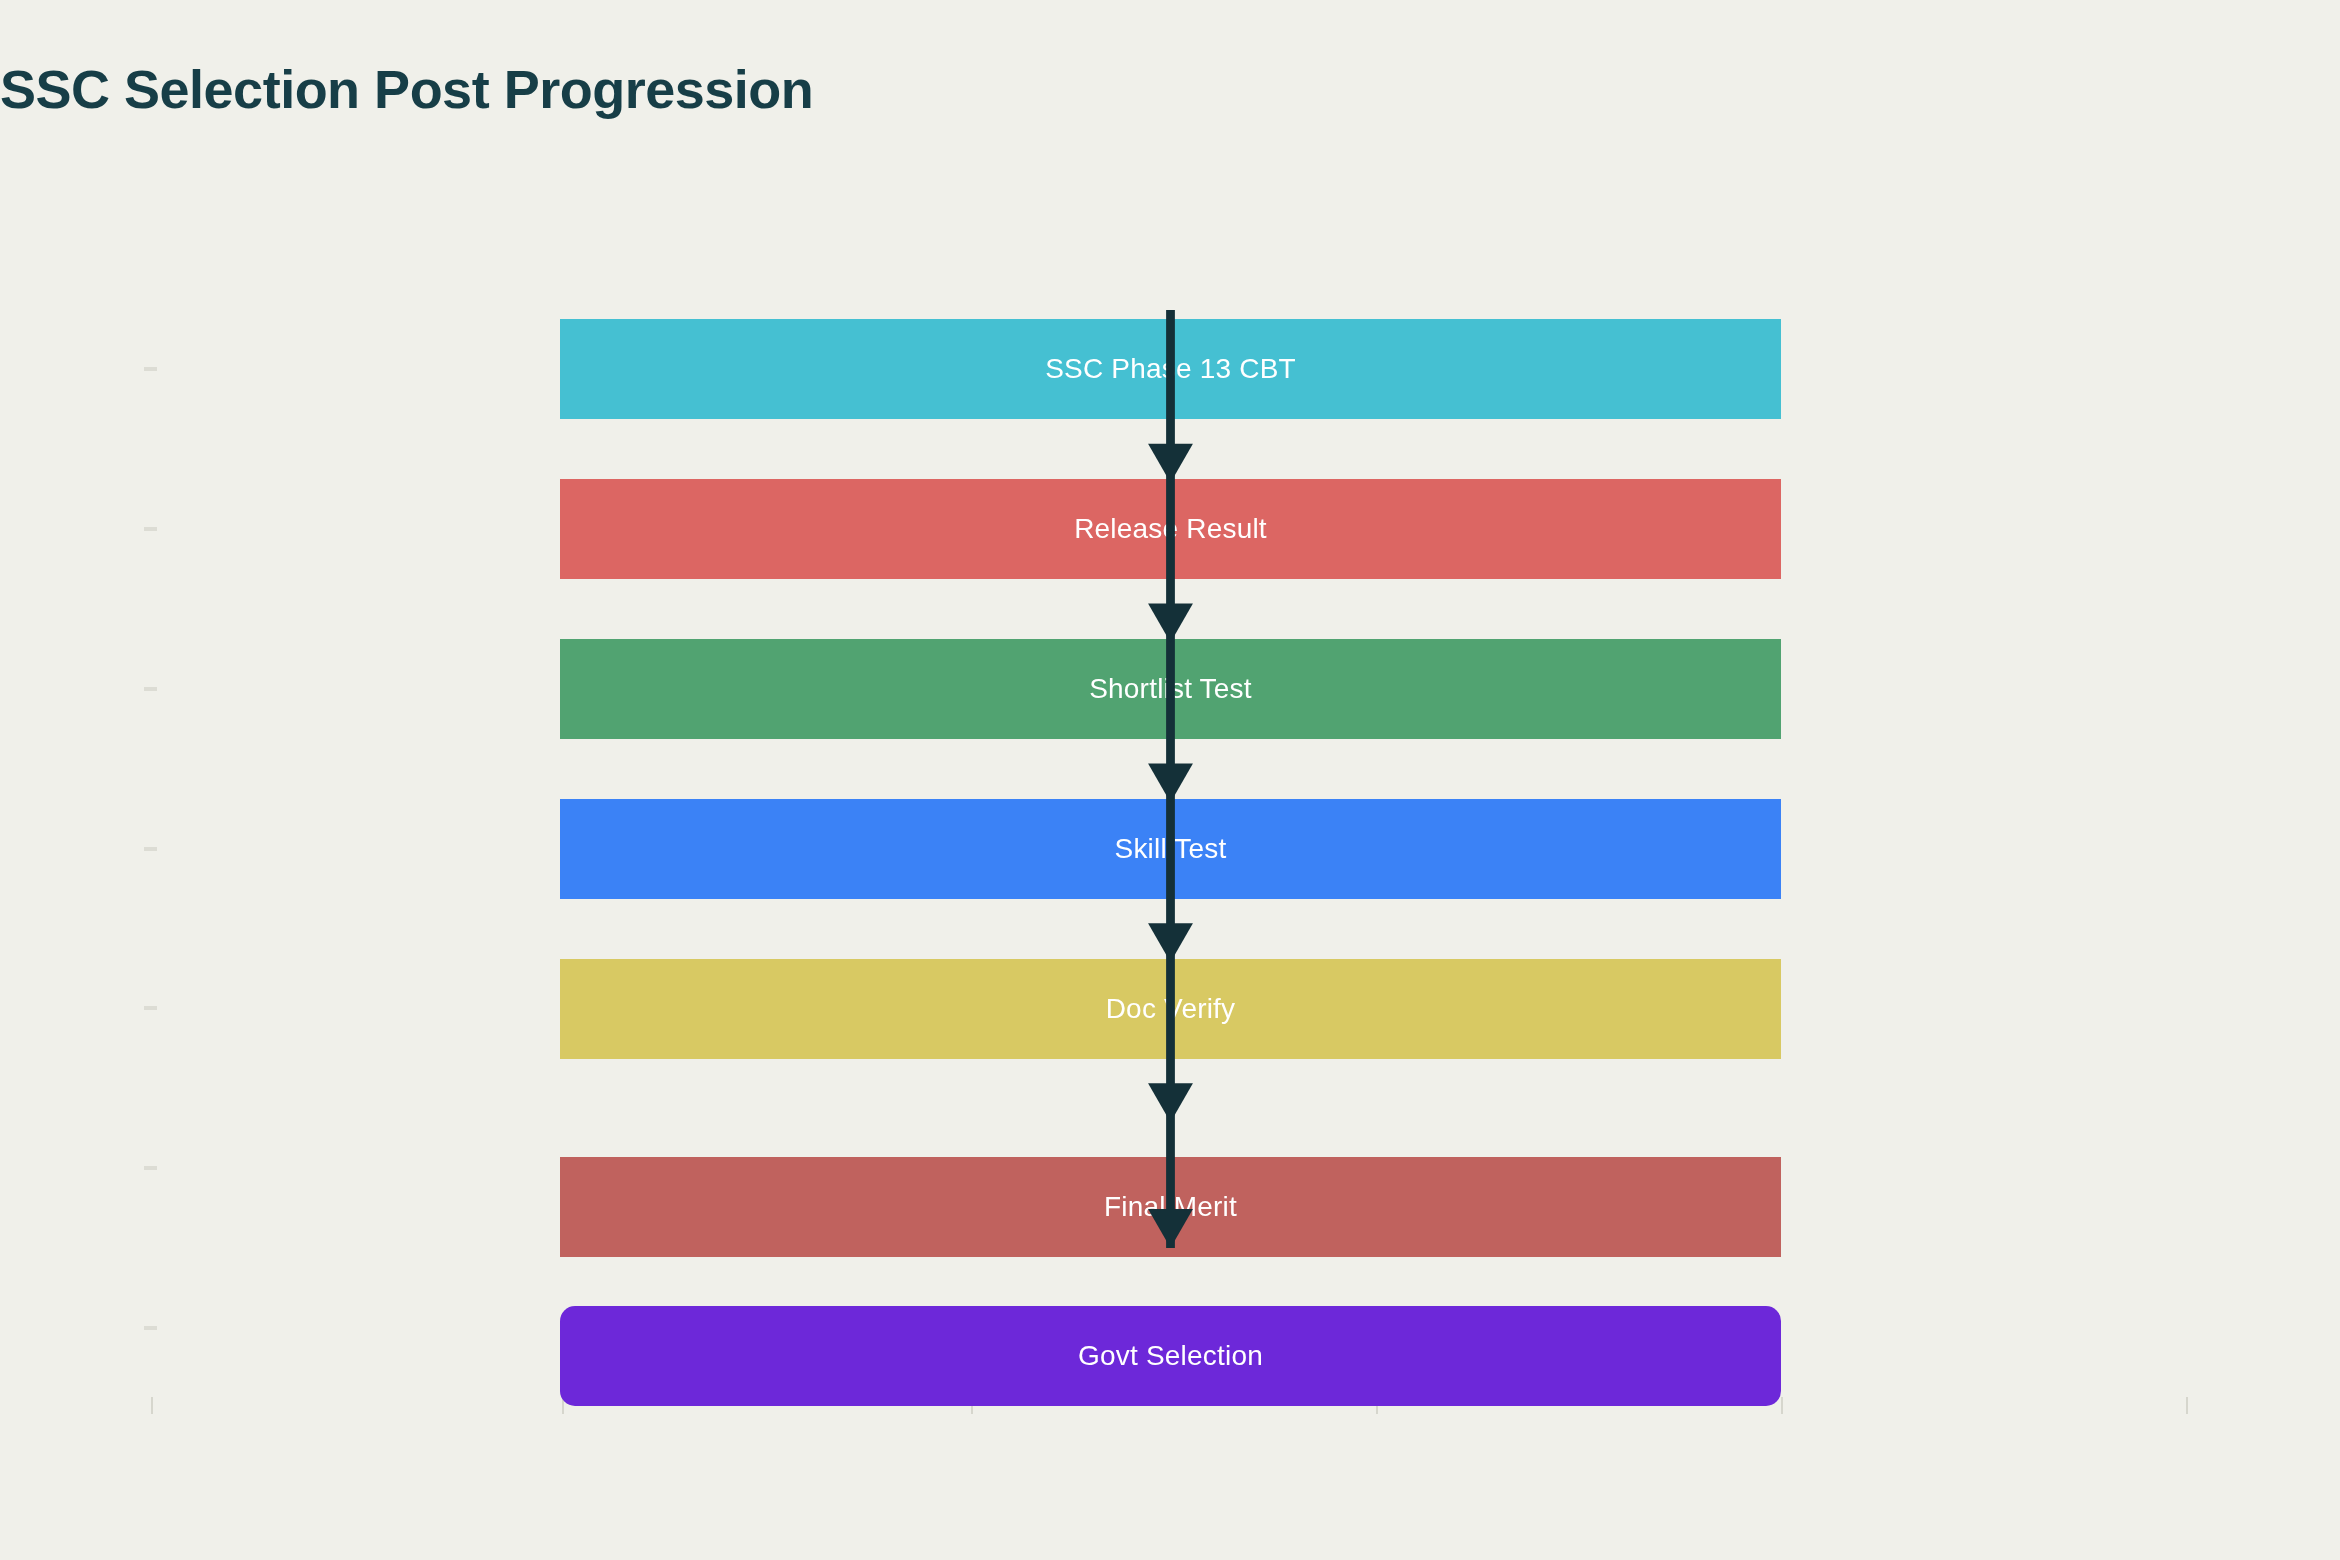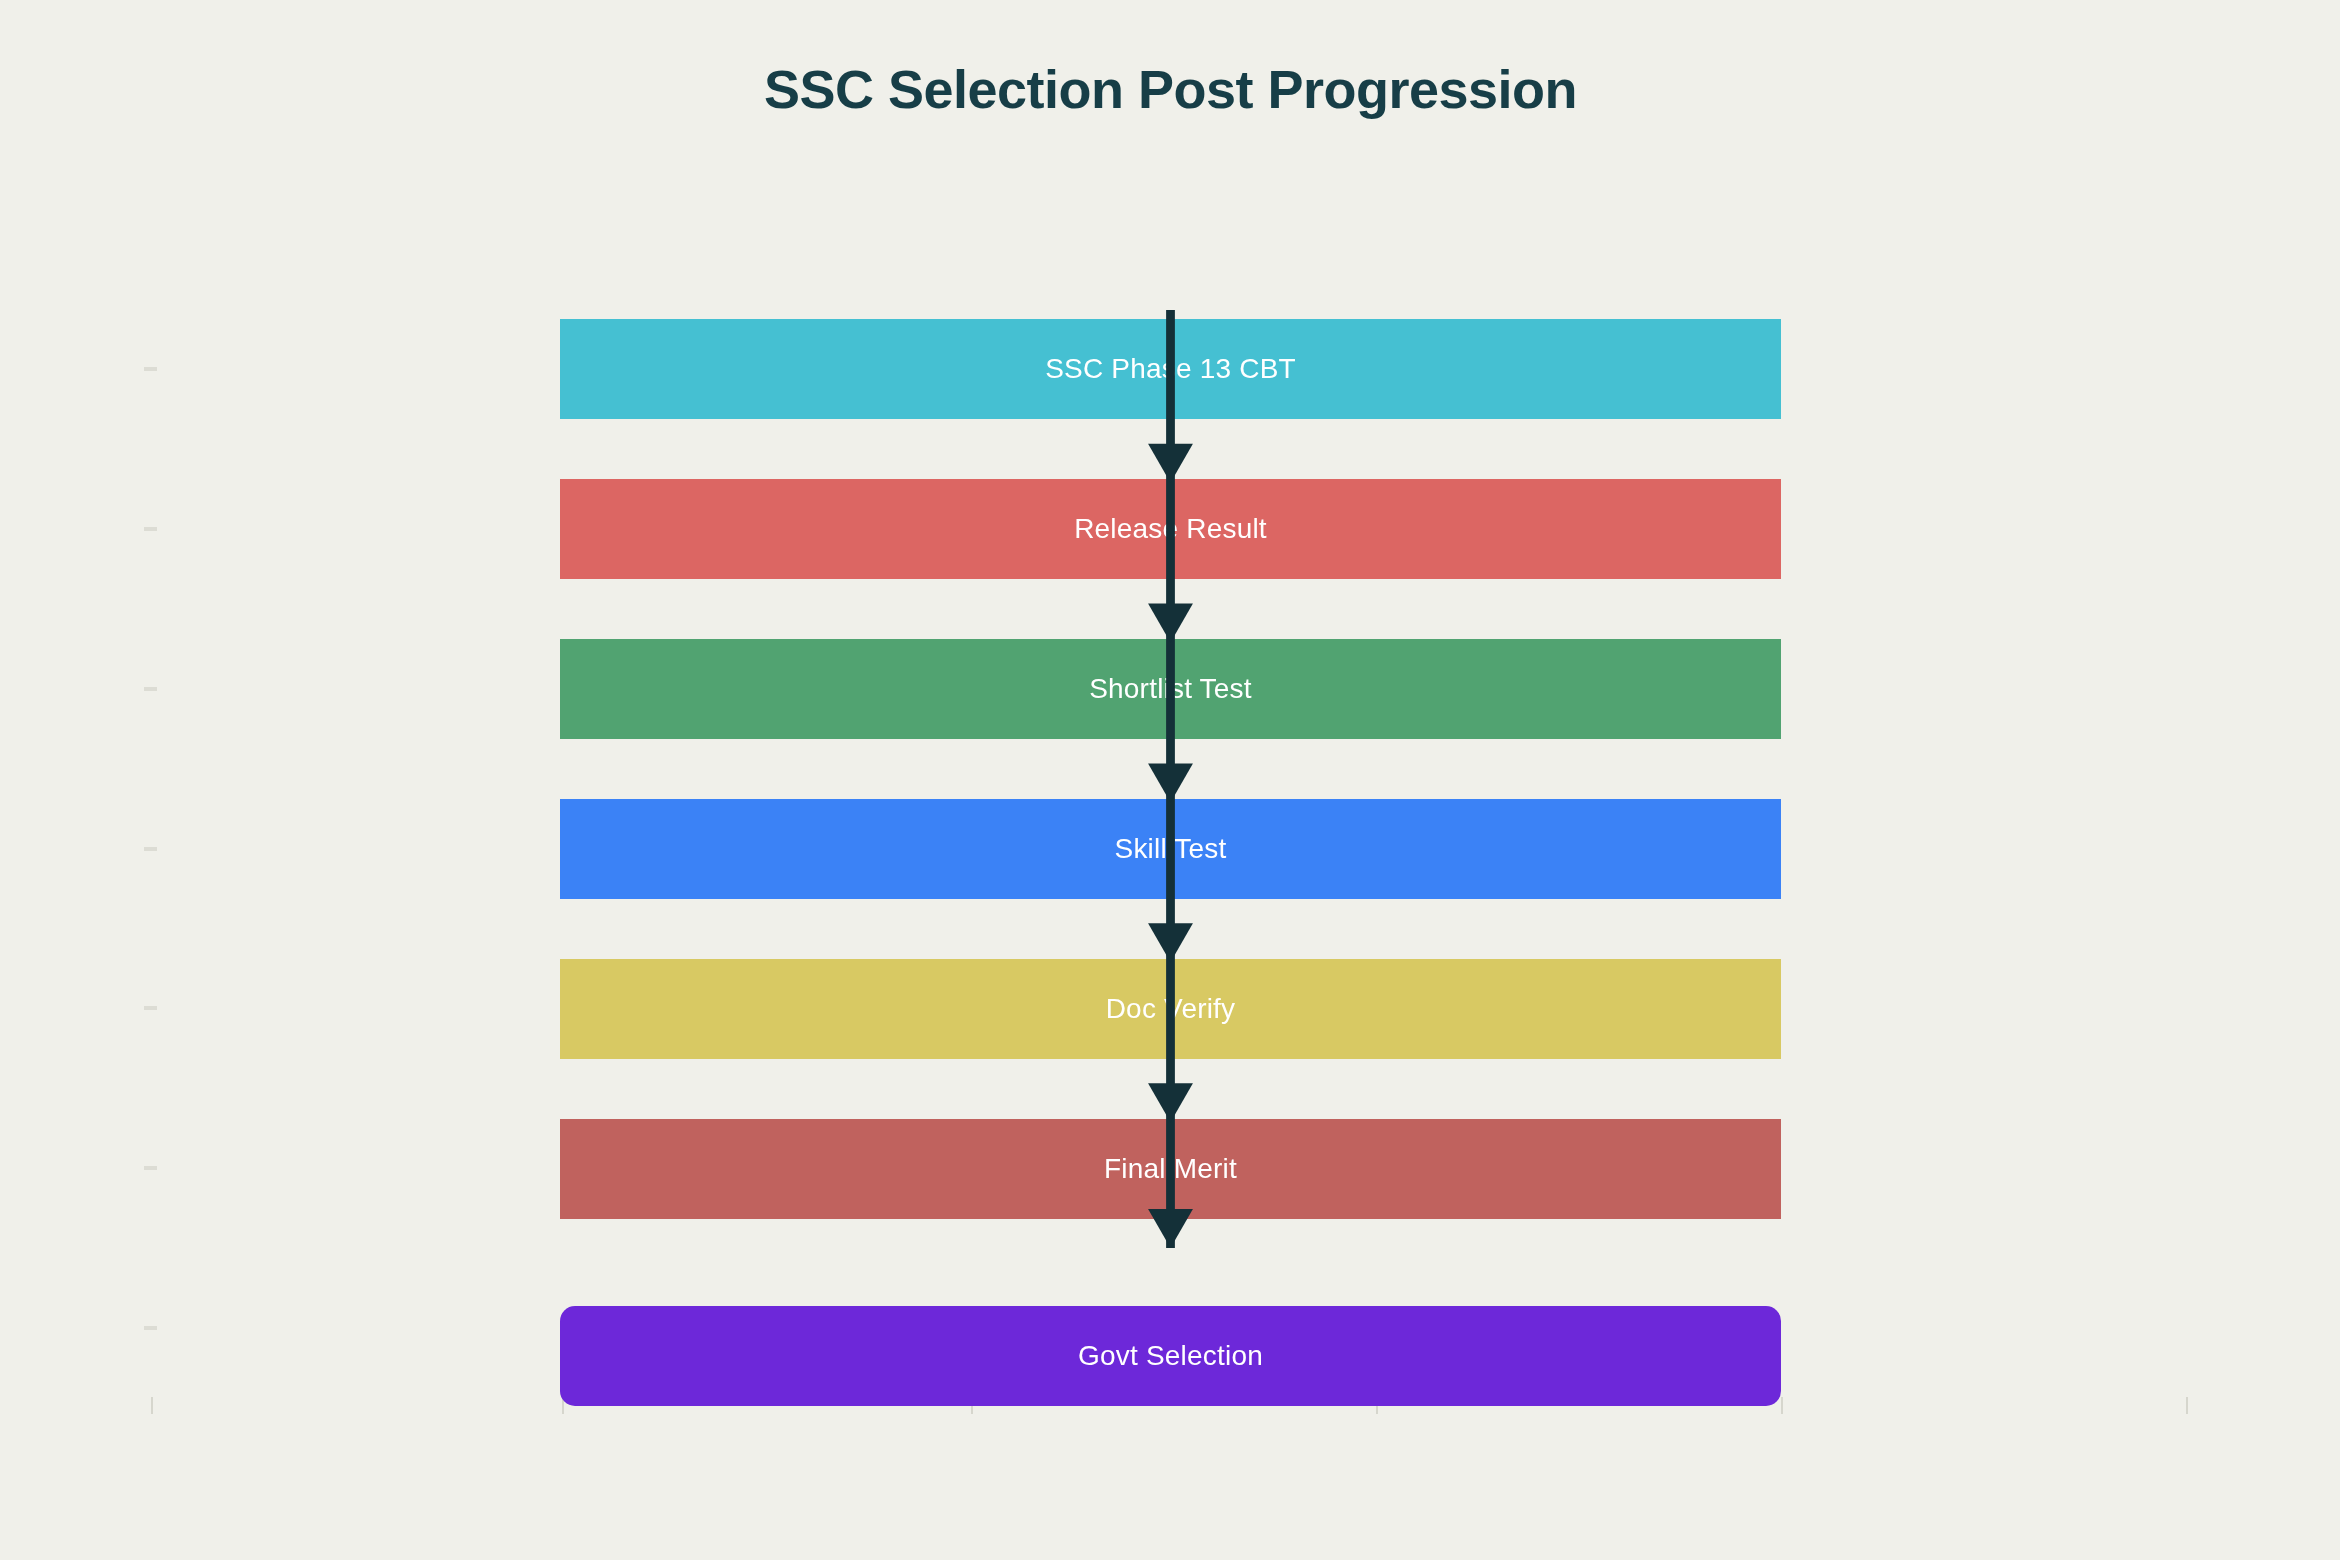--- a/index.html
+++ b/index.html
@@ -21,21 +21,20 @@
     width: 2341px;
     height: 1560px;
   }
 
   
   #chart-title {
     position: absolute;
     top: 60px;
     left: 0;
     width: 2341px;
-    text-align: center;
     font-size: 54px;
     font-weight: 700;
     color: #173e47;
     letter-spacing: -0.5px;
     line-height: 1.1;
     white-space: nowrap;
   }
 
   
   #plot-area {
@@ -128,21 +127,21 @@
     </div>
 
     <div class="stage-bar" style="top:799px; background:#3b82f6;">
       <span class="stage-label">Skill Test</span>
     </div>
 
     <div class="stage-bar" style="top:959px; background:#d8c963;">
       <span class="stage-label">Doc Verify</span>
     </div>
 
-    <div class="stage-bar" style="top:1119px; background:#c0625e;">
+    <div class="stage-bar" style="top:1157px; background:#c0625e;">
       <span class="stage-label">Final Merit</span>
     </div>
 
     <div class="stage-bar" style="top:1306px; background:#6d28d9;border-radius:15px;">
       <span class="stage-label">Govt Selection</span>
     </div>
 
     <svg id="flow-connector" viewBox="0 0 2400 1600">
 
       <line x1="1200" y1="318" x2="1200" y2="1280" stroke="#143038" stroke-width="9"></line>

